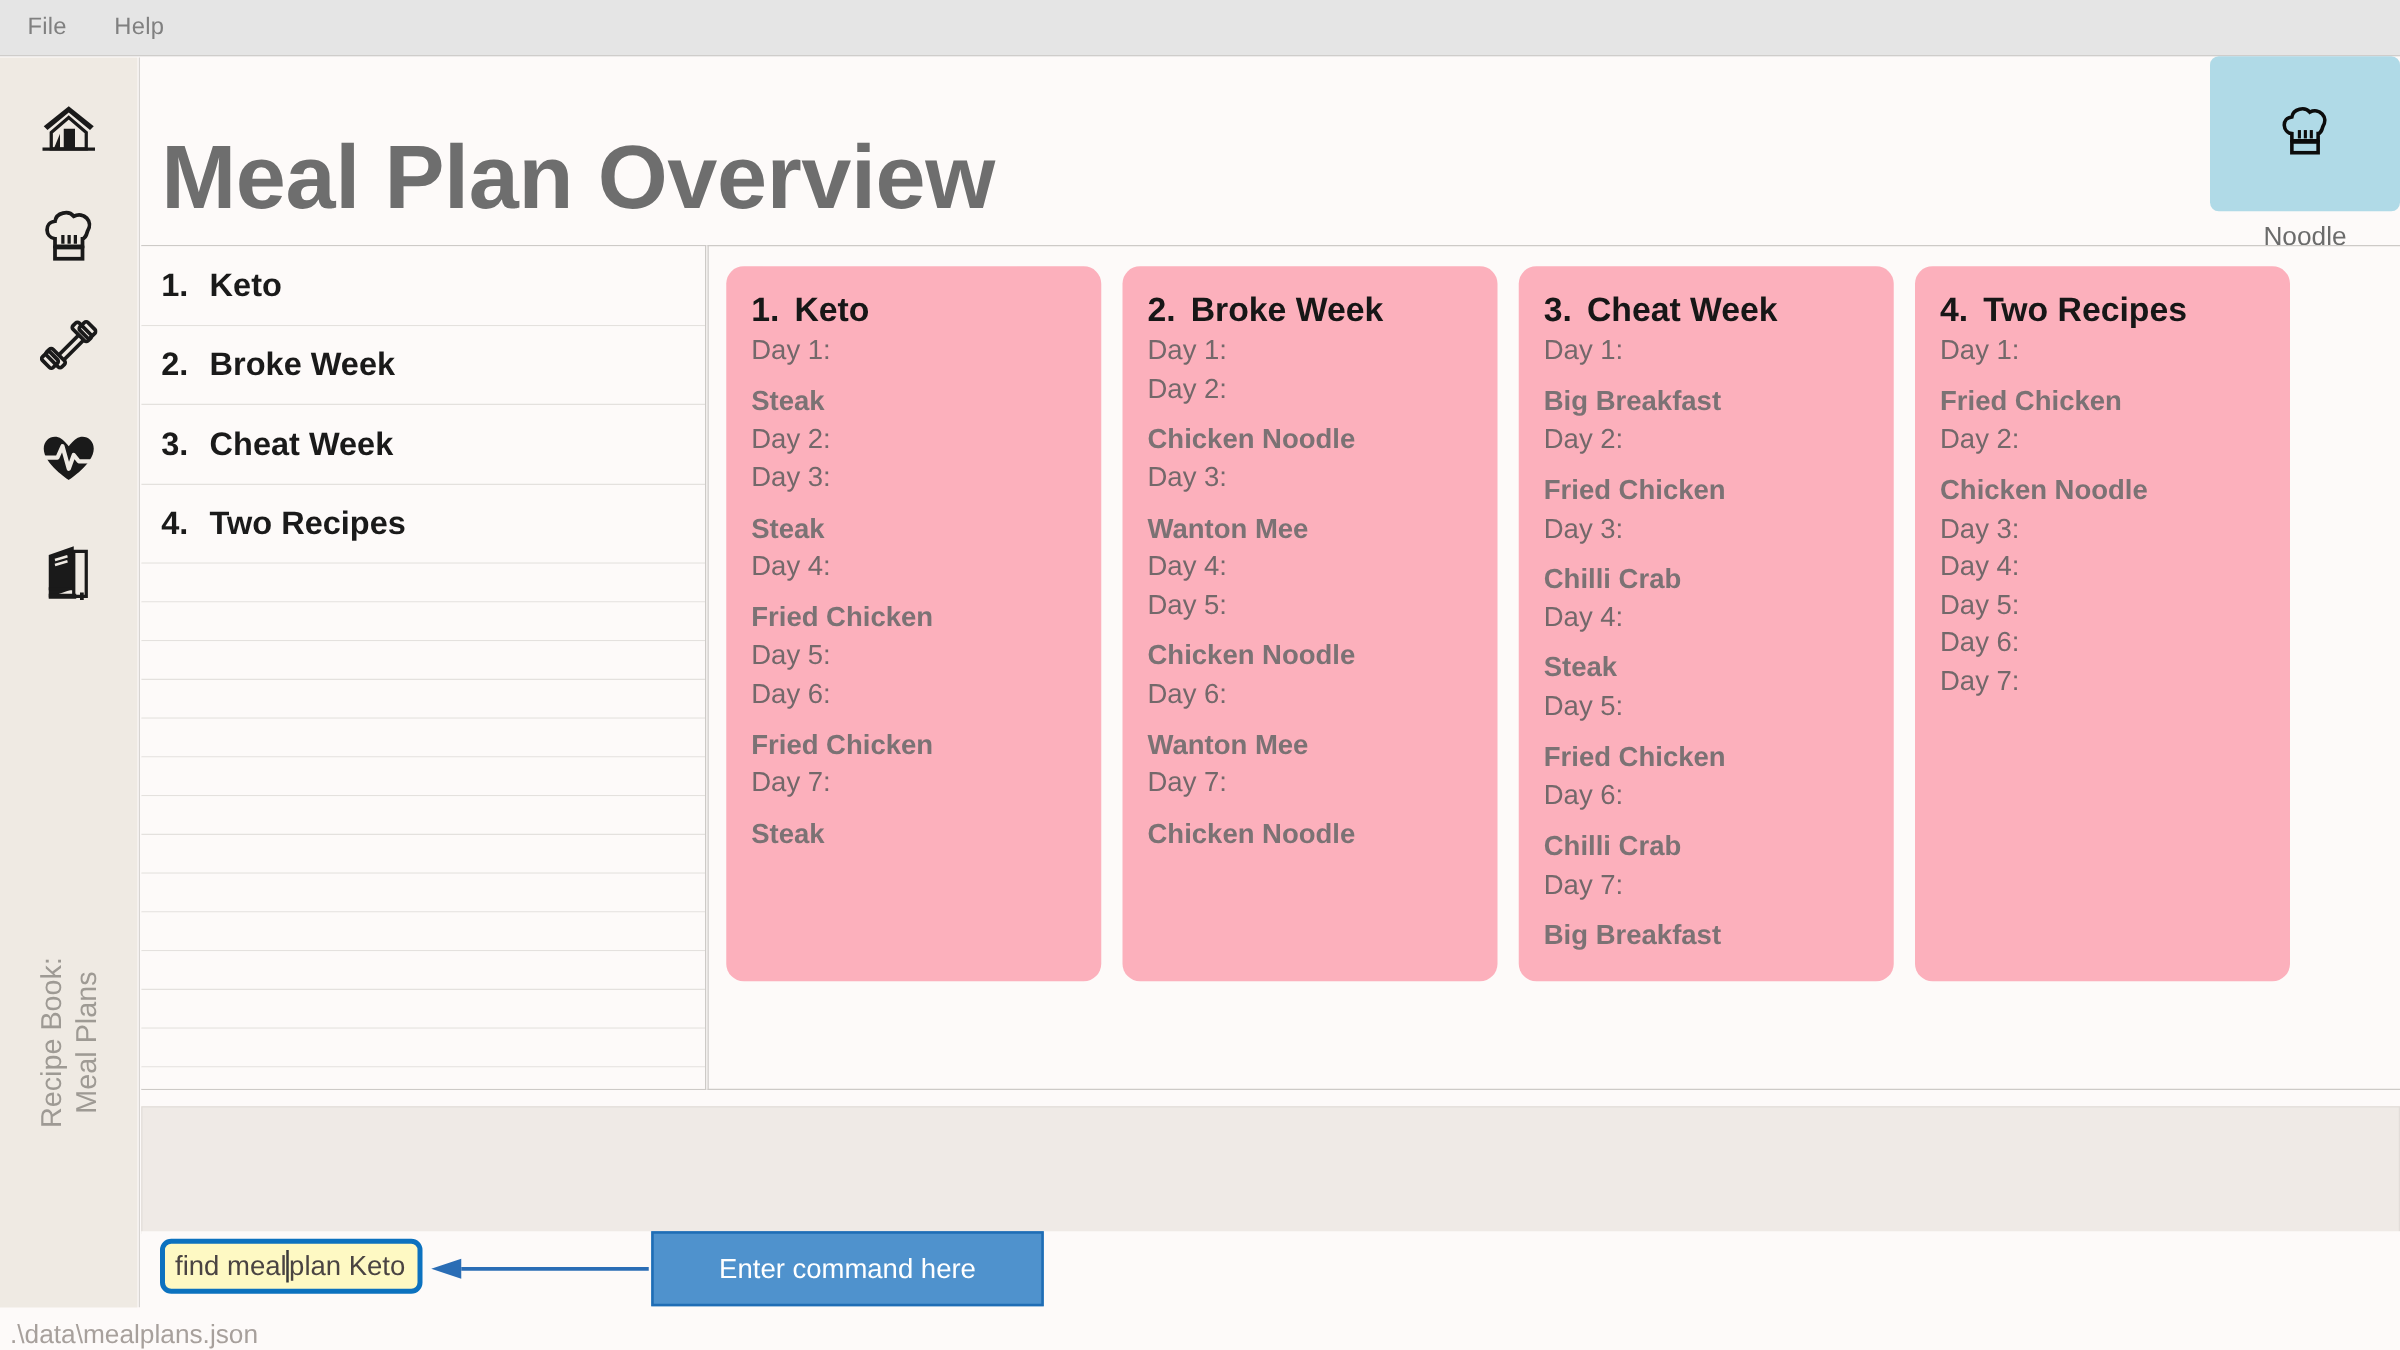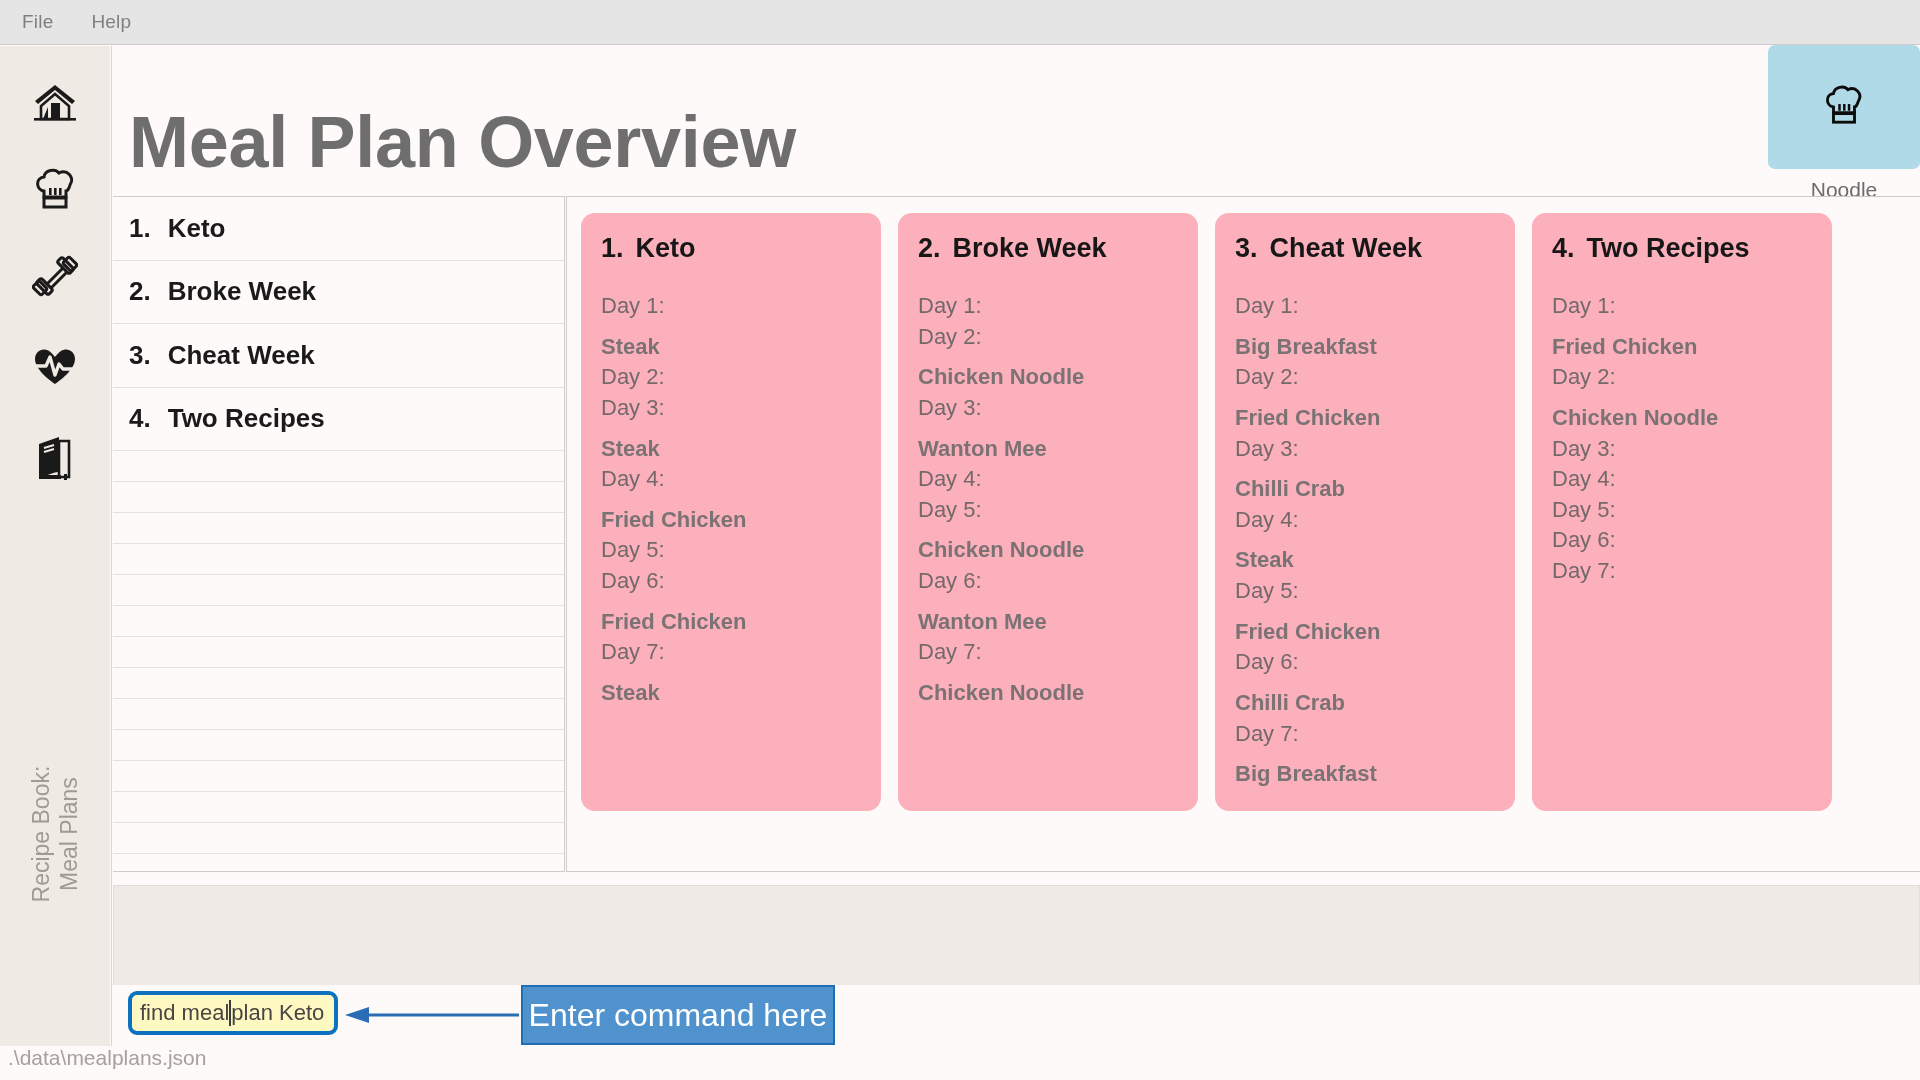--- a/index.html
+++ b/index.html
@@ -171,21 +171,21 @@
     min-height: 468px;
     background: #fcb0bc;
     border-radius: 14px;
     padding: 20px 20px 18px 20px;
     box-sizing: border-box;
   }
   .card-title {
     font-size: 27px;
     font-weight: bold;
     color: #171717;
-    margin-bottom: 30px;
+    margin-bottom: 4px;
     white-space: nowrap;
   }
   .card-title .num { margin-right: 12px; }
   .card-line {
     font-size: 22px;
     line-height: 1.12;
     color: #6b6263;
     margin-bottom: 6px;
     white-space: nowrap;
   }
@@ -236,37 +236,37 @@
 
   .callout {
     position: absolute;
     left: 408px; top: 0px;
     width: 310px; height: 56px;
     background: #4f92cd;
     border: 2px solid #1f6db5;
     display: flex;
     align-items: center;
     justify-content: center;
-    font-size: 32px;
+    font-size: 22px;
     color: #ffffff;
   }
   .callout-arrow {
     position: absolute;
     left: 228px; top: 20px;
     width: 180px; height: 20px;
   }
 
   
   .statusbar {
     position: absolute;
     left: 0; bottom: 0;
     width: 1920px; height: 34px;
     background: #fdfaf9;
     display: flex;
-    align-items: flex-start;
+    align-items: flex-end;
     padding-left: 8px;
     box-sizing: border-box;
     font-size: 21px;
     color: #a7a09c;
   }
 </style>
 </head>
 <body>
 
 <div id="app">

